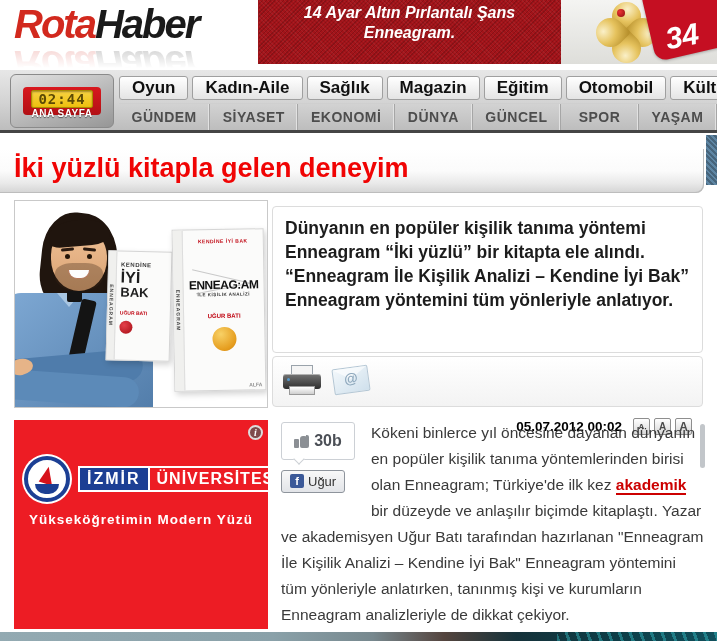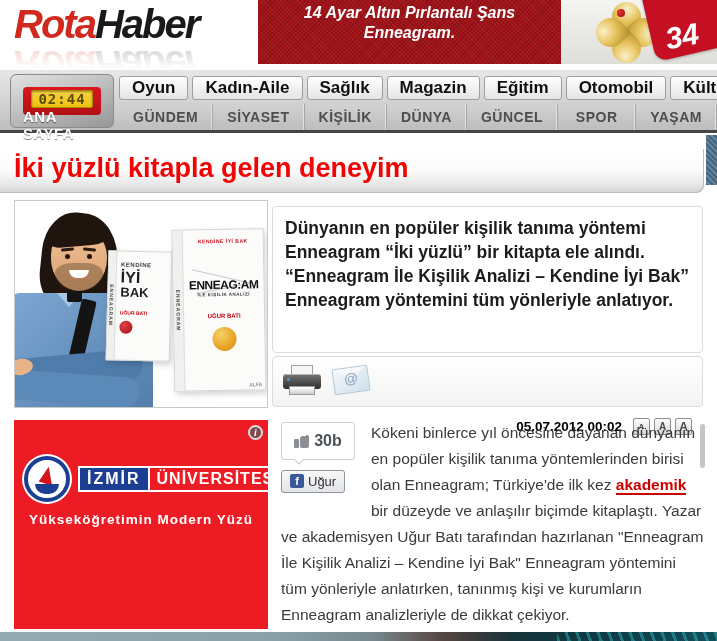--- a/index.html
+++ b/index.html
@@ -46,21 +46,21 @@
        border-bottom:3px solid #454545;}
   .home-block{position:absolute;left:10px;top:4px;width:104px;height:54px;border-radius:6px;
               background:linear-gradient(160deg,#e2e2e2,#969696);border:1px solid #8a8a8a;
               padding:12px;cursor:pointer;z-index:3;}
   .home-inner{width:100%;height:100%;border-radius:4px;background:linear-gradient(180deg,#d8181e,#b21015);
               display:flex;flex-direction:column;align-items:center;justify-content:space-between;padding:3px 0 4px;}
   .clock{width:62px;height:21px;background:linear-gradient(180deg,#f7d243,#eec00e);border:1px solid #a98c00;
          border-radius:2px;display:flex;align-items:center;justify-content:center;
          font-family:"DejaVu Sans Mono",monospace;font-weight:700;font-size:14px;color:#5c4a05;
          letter-spacing:1px;box-shadow:inset 0 1px 2px rgba(0,0,0,.35);}
-  .home-label{color:#fff;font-weight:700;font-size:15px;letter-spacing:.5px;text-shadow:0 1px 1px rgba(0,0,0,.5);}
+  .home-label{color:#fff;font-weight:700;font-size:10px;letter-spacing:.5px;text-shadow:0 1px 1px rgba(0,0,0,.5);}
 
   .tabs-top{position:absolute;left:119px;top:6px;right:0;height:24px;display:flex;gap:4px;overflow:hidden;}
   .tab-top{flex:0 0 auto;display:flex;align-items:center;padding:4px 12px;
            background:linear-gradient(180deg,#ffffff,#e4e4e4);border:1px solid #9f9f9f;border-radius:3px;
            font-weight:700;font-size:17px;color:#101010;cursor:pointer;white-space:nowrap;}
   .tabs-main{position:absolute;left:119px;top:33px;right:0;height:27px;display:flex;overflow:hidden;
              border-top:1px solid #cfcfcf;}
   .tab-main{flex:1 0 auto;min-width:78px;display:flex;align-items:center;justify-content:center;
             font-weight:700;font-size:14px;color:#4d4d4d;letter-spacing:.5px;cursor:pointer;
             border-right:1px solid #a6a6a6;box-shadow:inset -1px 0 0 #e2e2e2;white-space:nowrap;padding:0 8px;}
@@ -260,21 +260,21 @@
         <div class="tab-top">Magazin</div>
         <div class="tab-top">Eğitim</div>
         <div class="tab-top">Otomobil</div>
         <div class="tab-top">Kültür-Sanat</div>
         <div class="tab-top">Teknoloji</div>
       </div>
     <div class="tabs-main">
 
     <div class="tab-main">GÜNDEM</div>
         <div class="tab-main">SİYASET</div>
-        <div class="tab-main">KİŞİLİK</div>
+        <div class="tab-main">EKONOMİ</div>
         <div class="tab-main">DÜNYA</div>
         <div class="tab-main">GÜNCEL</div>
         <div class="tab-main">SPOR</div>
         <div class="tab-main">YAŞAM</div>
       </div>
   </div>
 
   <div class="title-bar">
     <h1>İki yüzlü kitapla gelen deneyim</h1>
   </div>

